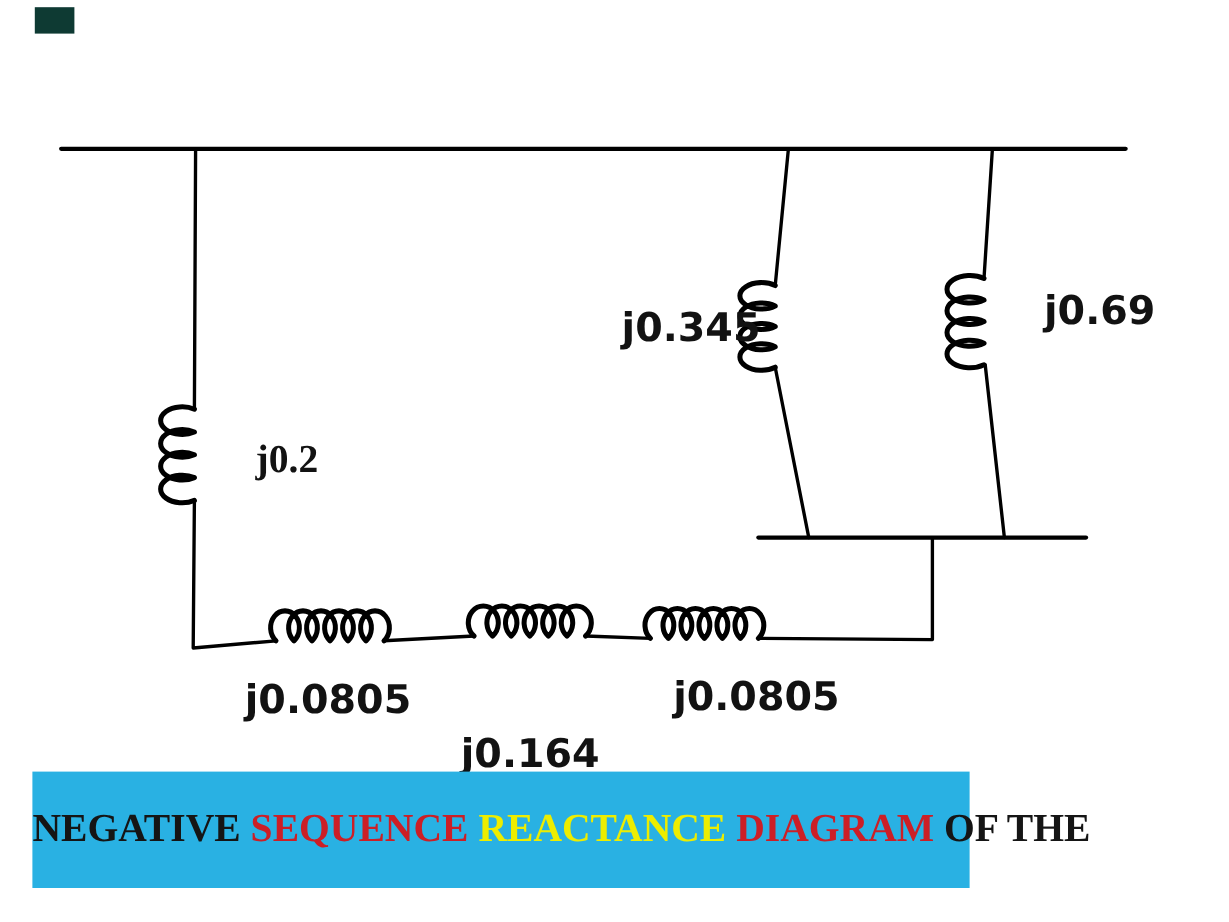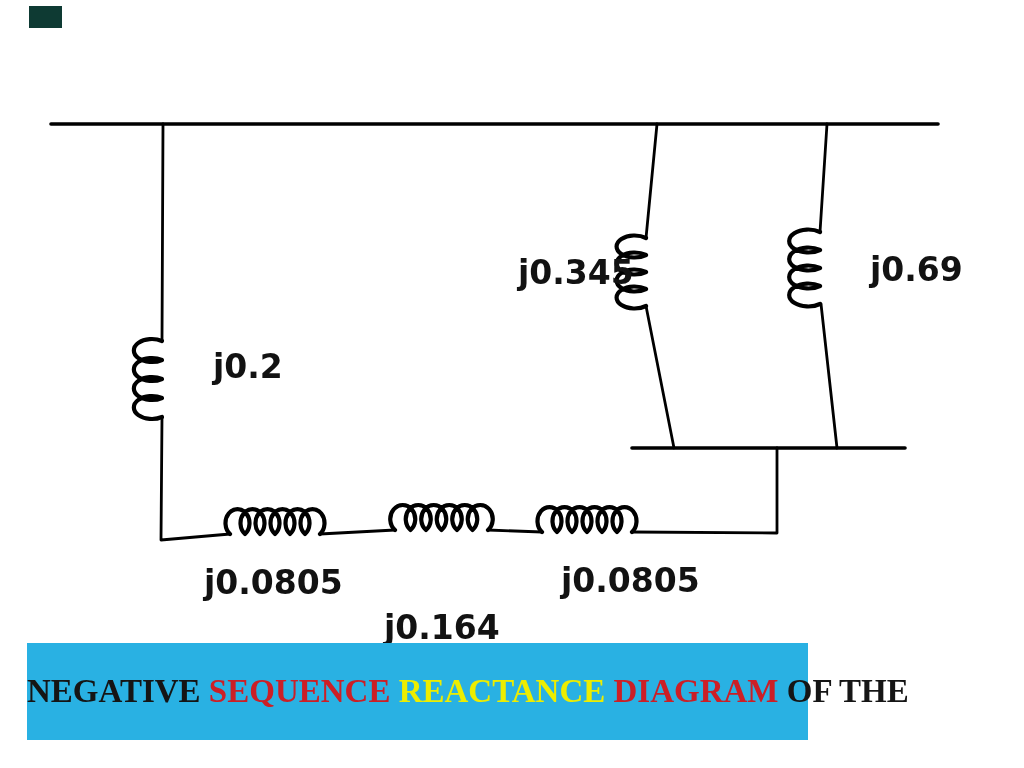--- a/index.html
+++ b/index.html
@@ -12,23 +12,23 @@
   .corner-block{
     position:absolute;left:29px;top:6px;width:33px;height:22px;
   }
   svg.circuit{position:absolute;left:0;top:0;}
   .comp-label{
     position:absolute;
     font-family:"DejaVu Sans","Liberation Sans",sans-serif;
     font-weight:700;font-size:33px;line-height:27px;color:#121212;
     white-space:nowrap;
   }
-  .lbl-j02   {left:213px;top:353px;}
+  .lbl-j02   {left:213px;top:370px;font-family:Liberation Serif, serif;}
   .lbl-j0345 {left:518px;top:259px;}
-  .lbl-j069  {left:870px;top:245px;margin-top:11px;}
+  .lbl-j069  {left:870px;top:245px;}
   .lbl-j00805a{left:204px;top:569px;}
   .lbl-j0164 {left:384px;top:614px;}
   .lbl-j00805b{left:561px;top:567px;}
   .banner{
     position:absolute;left:27px;top:643px;width:781px;height:97px;
     display:flex;flex-direction:column;align-items:center;justify-content:center;
     text-align:center;
     font-family:"Liberation Serif","DejaVu Serif",serif;
     font-weight:700;font-size:33px;line-height:41px;
     white-space:nowrap;

